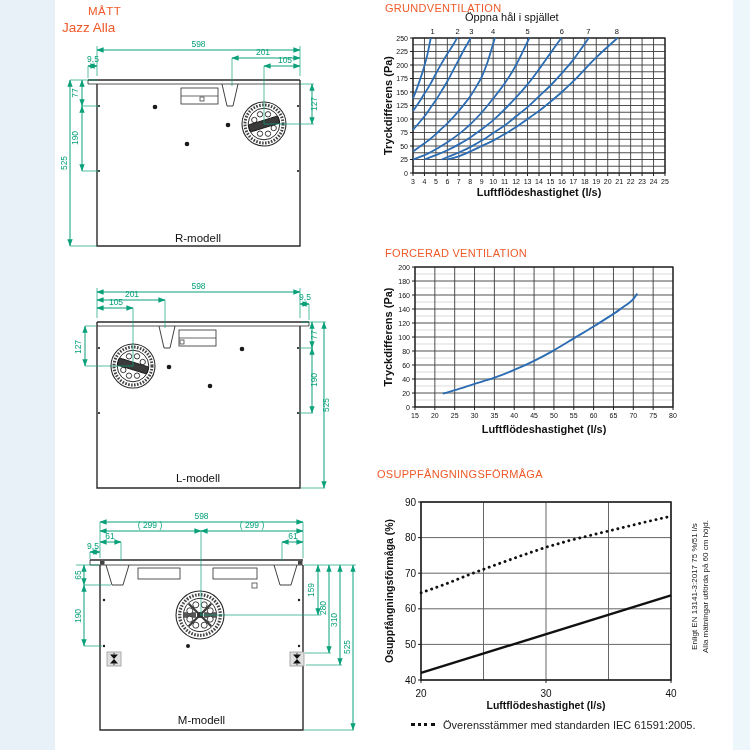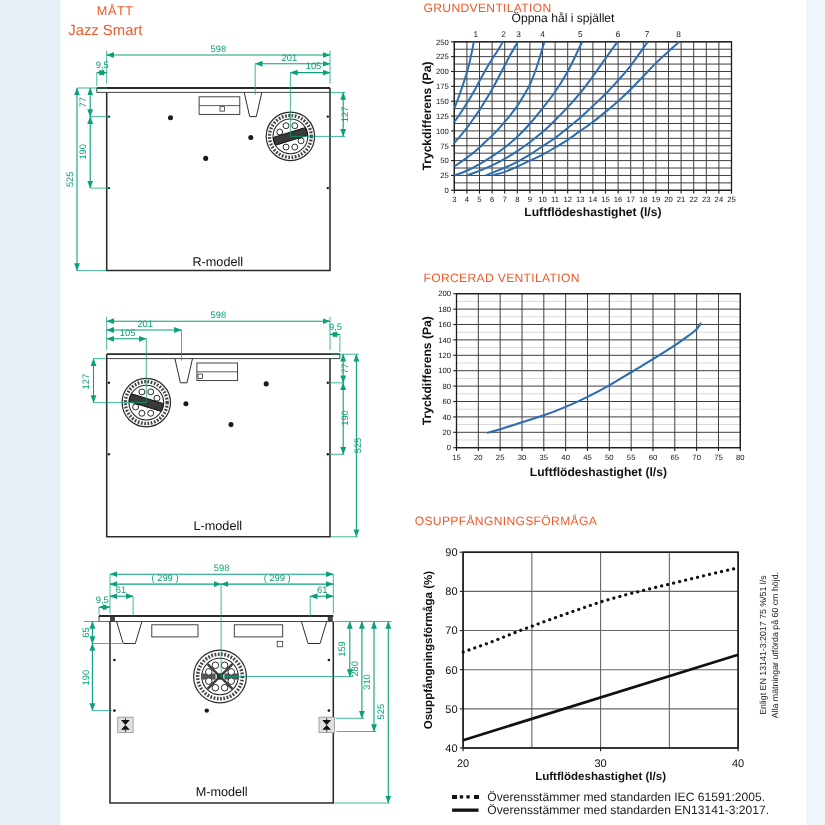--- a/index.html
+++ b/index.html
@@ -37,21 +37,21 @@
   .sample.dotted{border-top-style:dotted}
   .sample.solid{border-top-style:solid}
 </style>
 </head>
 <body>
 
 <div id="strip-left" class="strip"></div>
 <div id="strip-right" class="strip"></div>
 
 <div id="matt" class="orange">MÅTT</div>
-<div id="jazz" class="orange">Jazz Smart</div>
+<div id="jazz" class="orange">Jazz Alla</div>
 
 <svg id="svg-r" class="abs" viewBox="0 0 290 222">
   <defs>
     <marker id="arr" viewBox="0 0 10 10" refX="9.5" refY="5" markerWidth="7" markerHeight="7" orient="auto-start-reverse">
       <path d="M0,1.2 L10,5 L0,8.8 Z" fill="#0aa17a"></path>
     </marker>
   </defs>
   <g class="bl">
     <line x1="28" y1="44" x2="240" y2="44" stroke-width="1.6"></line>
     <line x1="28" y1="48" x2="240" y2="48" stroke-width=".8"></line>
@@ -582,17 +582,13 @@
 <div id="sidenote">
   <div>Enligt EN 13141-3:2017 75 %/51 l/s</div>
   <div>Alla mätningar utförda på 60 cm höjd.</div>
 </div>
 
 <div id="legend">
   <div class="legrow">
     <span class="sample dotted"></span>
     <span>Överensstämmer med standarden IEC 61591:2005.</span>
   </div>
-  <div class="legrow">
-    <span class="sample solid"></span>
-    <span>Överensstämmer med standarden EN13141-3:2017.</span>
-  </div>
 </div>
 
 </body></html>

